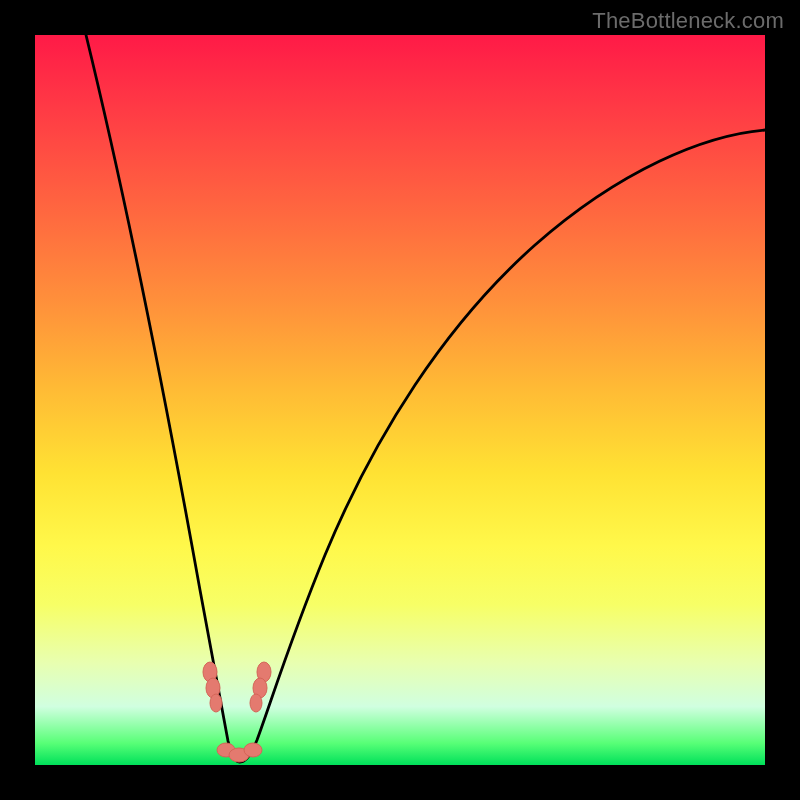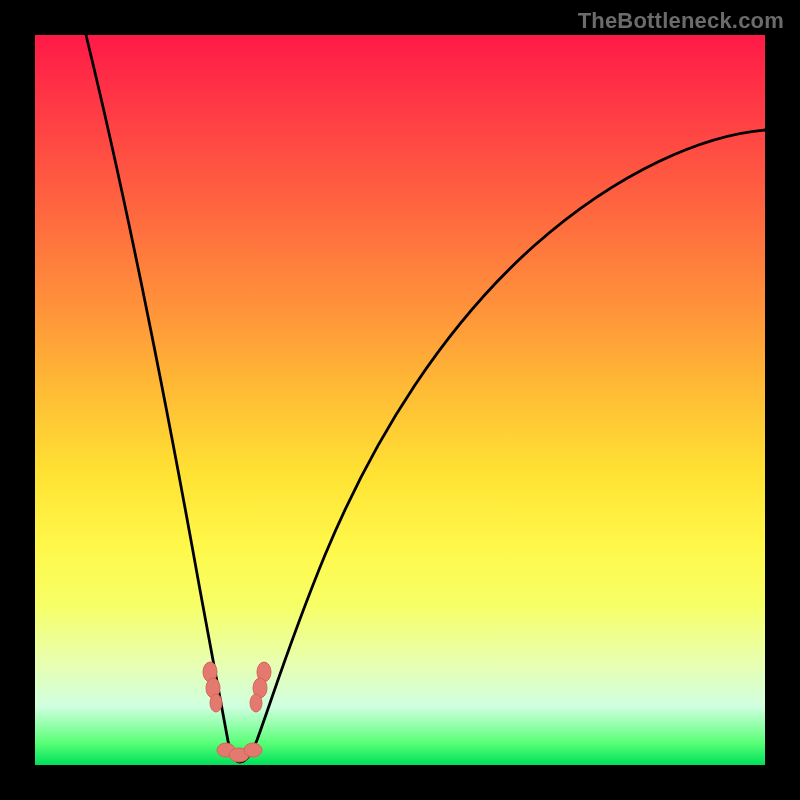--- a/index.html
+++ b/index.html
@@ -40,21 +40,21 @@
       #00e05a 100%
     );
   }
   .watermark {
     position: absolute;
     top: 8px;
     right: 16px;
     color: #6b6b6b;
     font-size: 22px;
     letter-spacing: 0.2px;
-    font-weight: 700;
+    font-weight: 400;
     user-select: none;
     text-align: center;
   }
   svg.curve {
     position: absolute;
     left: 0;
     top: 0;
     width: 730px;
     height: 730px;
     overflow: visible;

